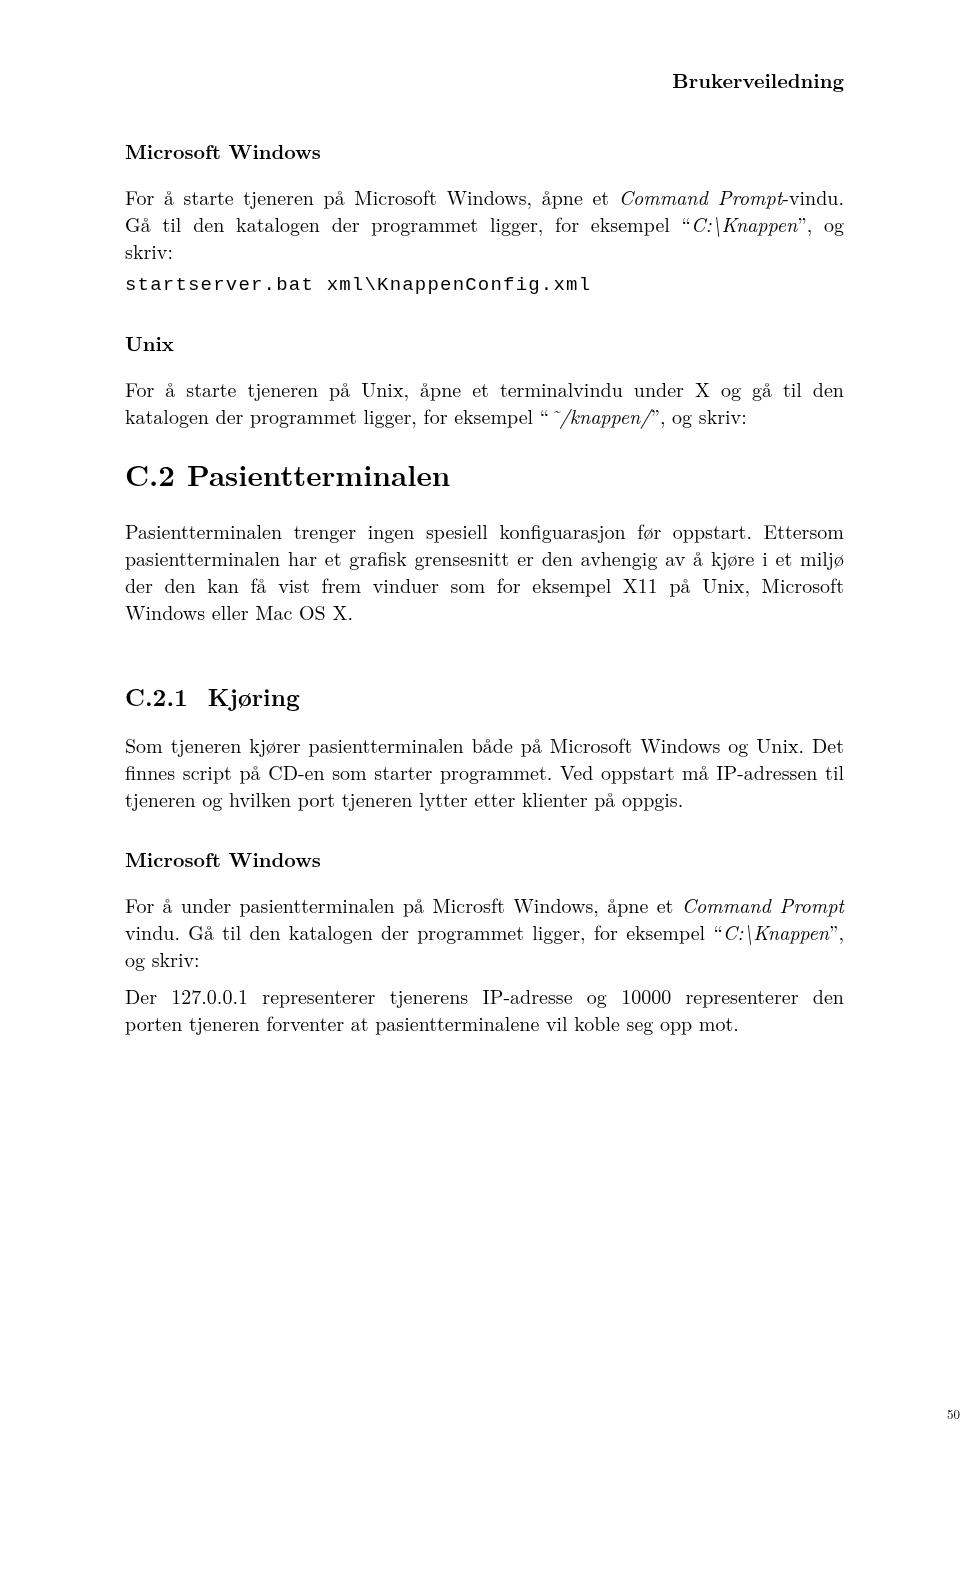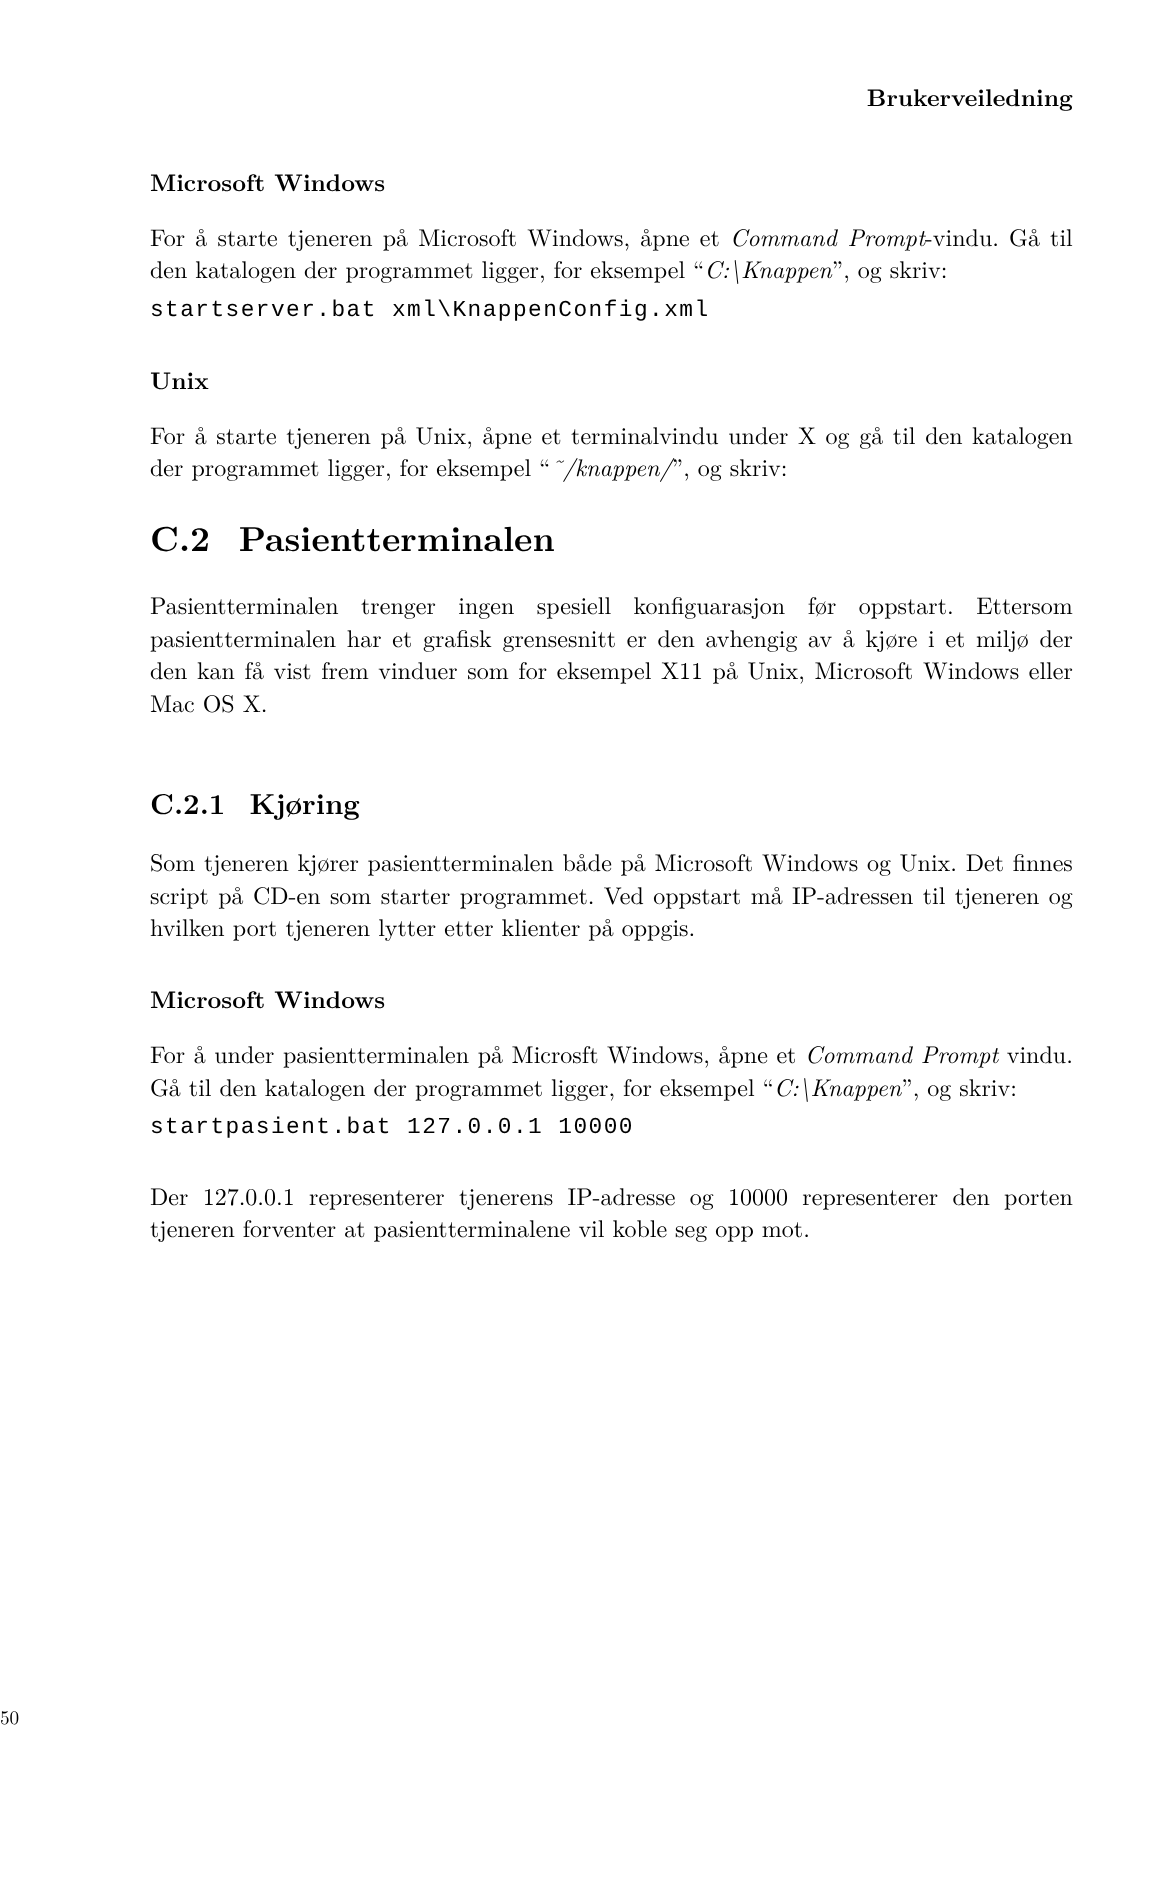--- a/index.html
+++ b/index.html
@@ -7,21 +7,21 @@
     margin: 0;
     padding: 0;
     background: #fff;
     font-family: "Latin Modern Roman", "Computer Modern", "CMU Serif", Georgia, serif;
     color: #000;
   }
   .page {
     width: 960px;
     height: 1468px;
     box-sizing: border-box;
-    padding: 65px 66px 40px 125px;
+    padding: 65px 116px 40px 125px;
     position: relative;
   }
   .header {
     text-align: right;
     font-weight: bold;
     font-size: 20px;
     margin-bottom: 42px;
   }
   .subheading {
     font-weight: bold;
@@ -40,35 +40,35 @@
     font-size: 19px;
     white-space: pre;
     letter-spacing: 1.2px;
     margin: 6px 0 32px 0;
   }
   .sec-h2 {
     font-weight: bold;
     font-size: 29px;
     margin: 24px 0 22px 0;
   }
-  .sec-h2 .num { margin-right: 24px; }
+  .sec-h2 .num { margin-right: 12px; }
   .sec-h3 {
     font-weight: bold;
     font-size: 24px;
     margin: 22px 0 18px 0;
   }
   .sec-h3 .num { margin-right: 20px; }
   .gap-s { height: 22px; }
   .pagenum {
     position: absolute;
-    bottom: 26px;
+    bottom: 45px;
     left: 0;
     right: 0;
-    text-align: left;
-    font-size: 16px;
+    text-align: right;
+    font-size: 13px;
   }
 </style>
 </head>
 <body>
 
 <div class="page">
 
   <div class="header">Brukerveiledning</div>
 
   <div class="subheading">Microsoft Windows</div>
@@ -93,17 +93,16 @@
     <span class="num">C.2.1</span><span>Kjøring</span>
   </div>
   <p>Som tjeneren kjører pasientterminalen både på Microsoft Windows og Unix. Det finnes script på CD-en som starter programmet. Ved oppstart må IP-adressen til tjeneren og hvilken port tjeneren lytter etter klienter på oppgis.</p>
 
   <div class="gap-s"></div>
 
   <div class="subheading">Microsoft Windows</div>
   <p>
     <span>For å under pasientterminalen på Microsft Windows, åpne et </span><span class="em">Command Prompt</span><span> vindu. Gå til den katalogen der programmet ligger, for eksempel “</span><span class="em">C:\Knappen</span><span>”, og skriv:</span>
   </p>
-  <div class="code">startpasient.bat 127.0.0.1 10000</div>
   <p>Der 127.0.0.1 representerer tjenerens IP-adresse og 10000 representerer den porten tjeneren forventer at pasientterminalene vil koble seg opp mot.</p>
 
   <div class="pagenum">50</div>
 </div>
 
 </body></html>

